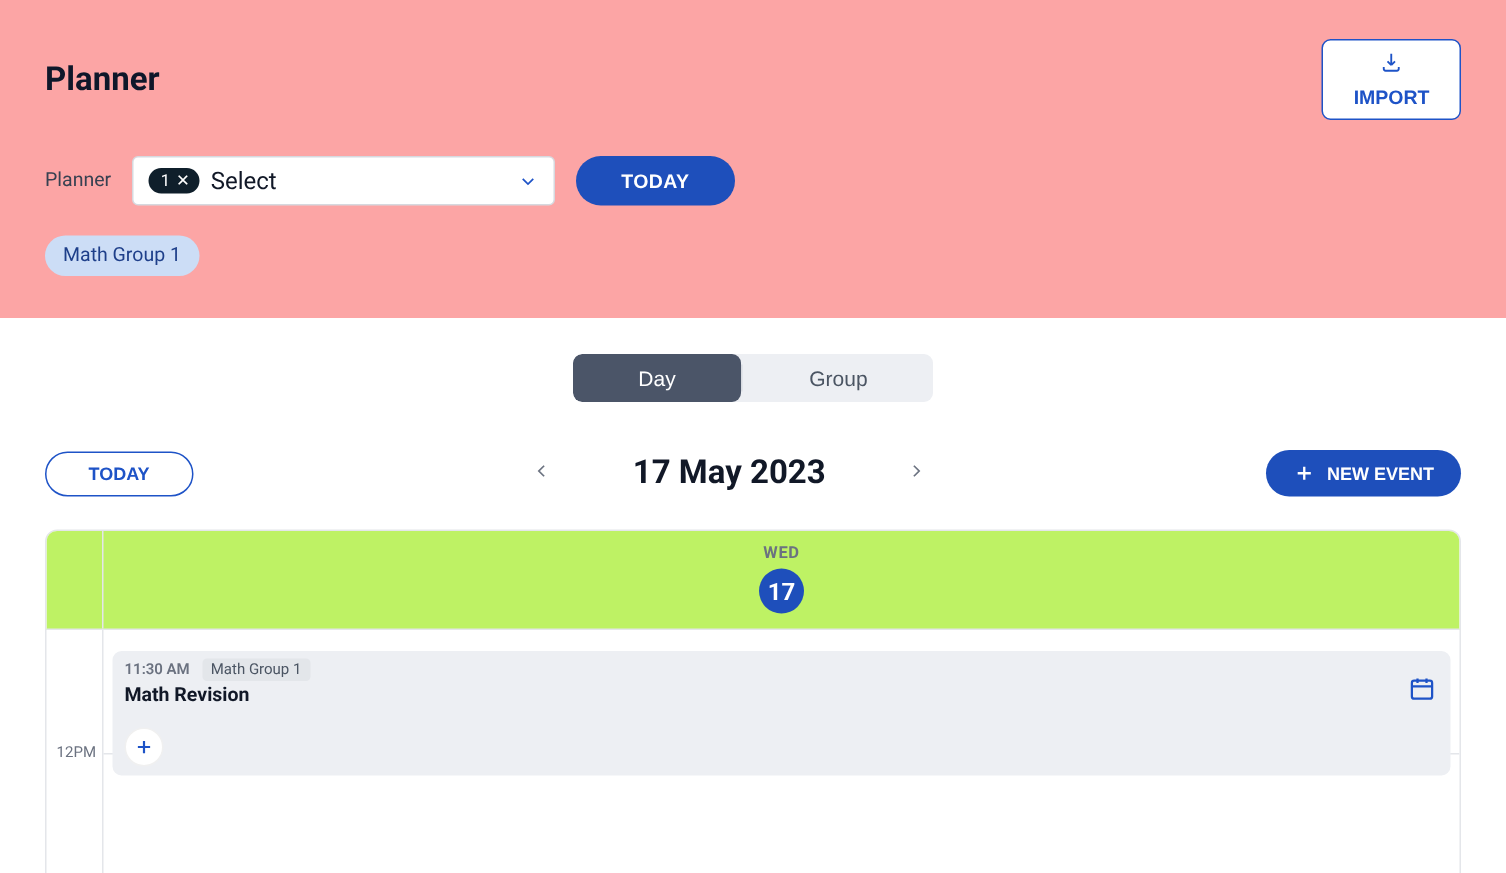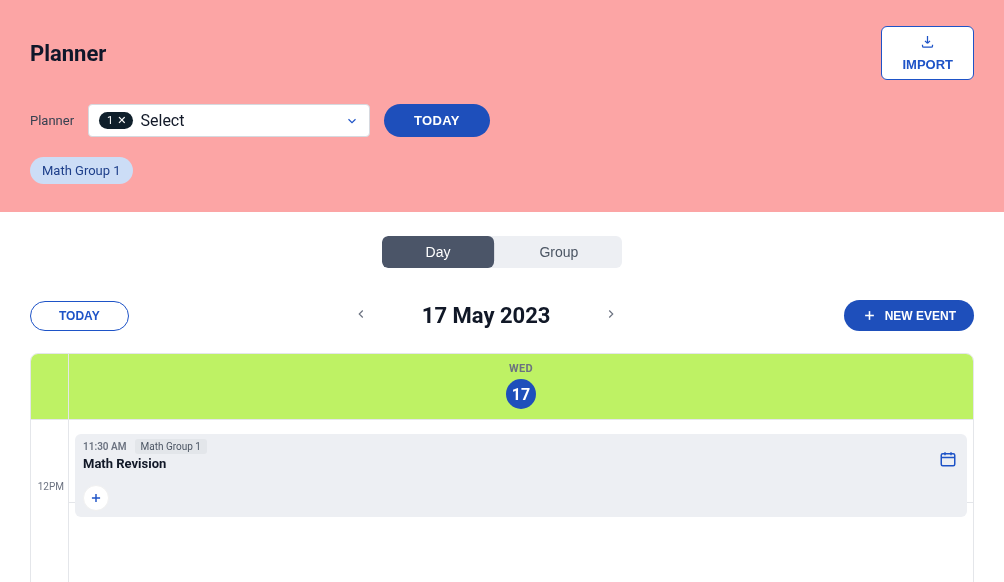--- a/index.html
+++ b/index.html
@@ -122,21 +122,21 @@
   <div class="calendar">
     <div class="cal-head">
       <div class="cal-head-left"></div>
       <div class="cal-head-main">
         <div class="dow">WED</div>
         <div class="daynum">17</div>
       </div>
     </div>
     <div class="cal-body">
       <div class="time-rail">
-        <span class="time-lbl" style="top:66px">12PM</span>
+        <span class="time-lbl" style="top:82px">12PM</span>
         <span class="time-lbl" style="top:212px">1PM</span>
       </div>
       <div class="slots">
         <div class="hour-line" style="top:82px"></div>
         <div class="hour-line" style="top:212px"></div>
         <div class="event">
           <div class="event-top">
             <span class="event-time">11:30 AM</span>
             <span class="event-tag">Math Group 1</span>
           </div>

